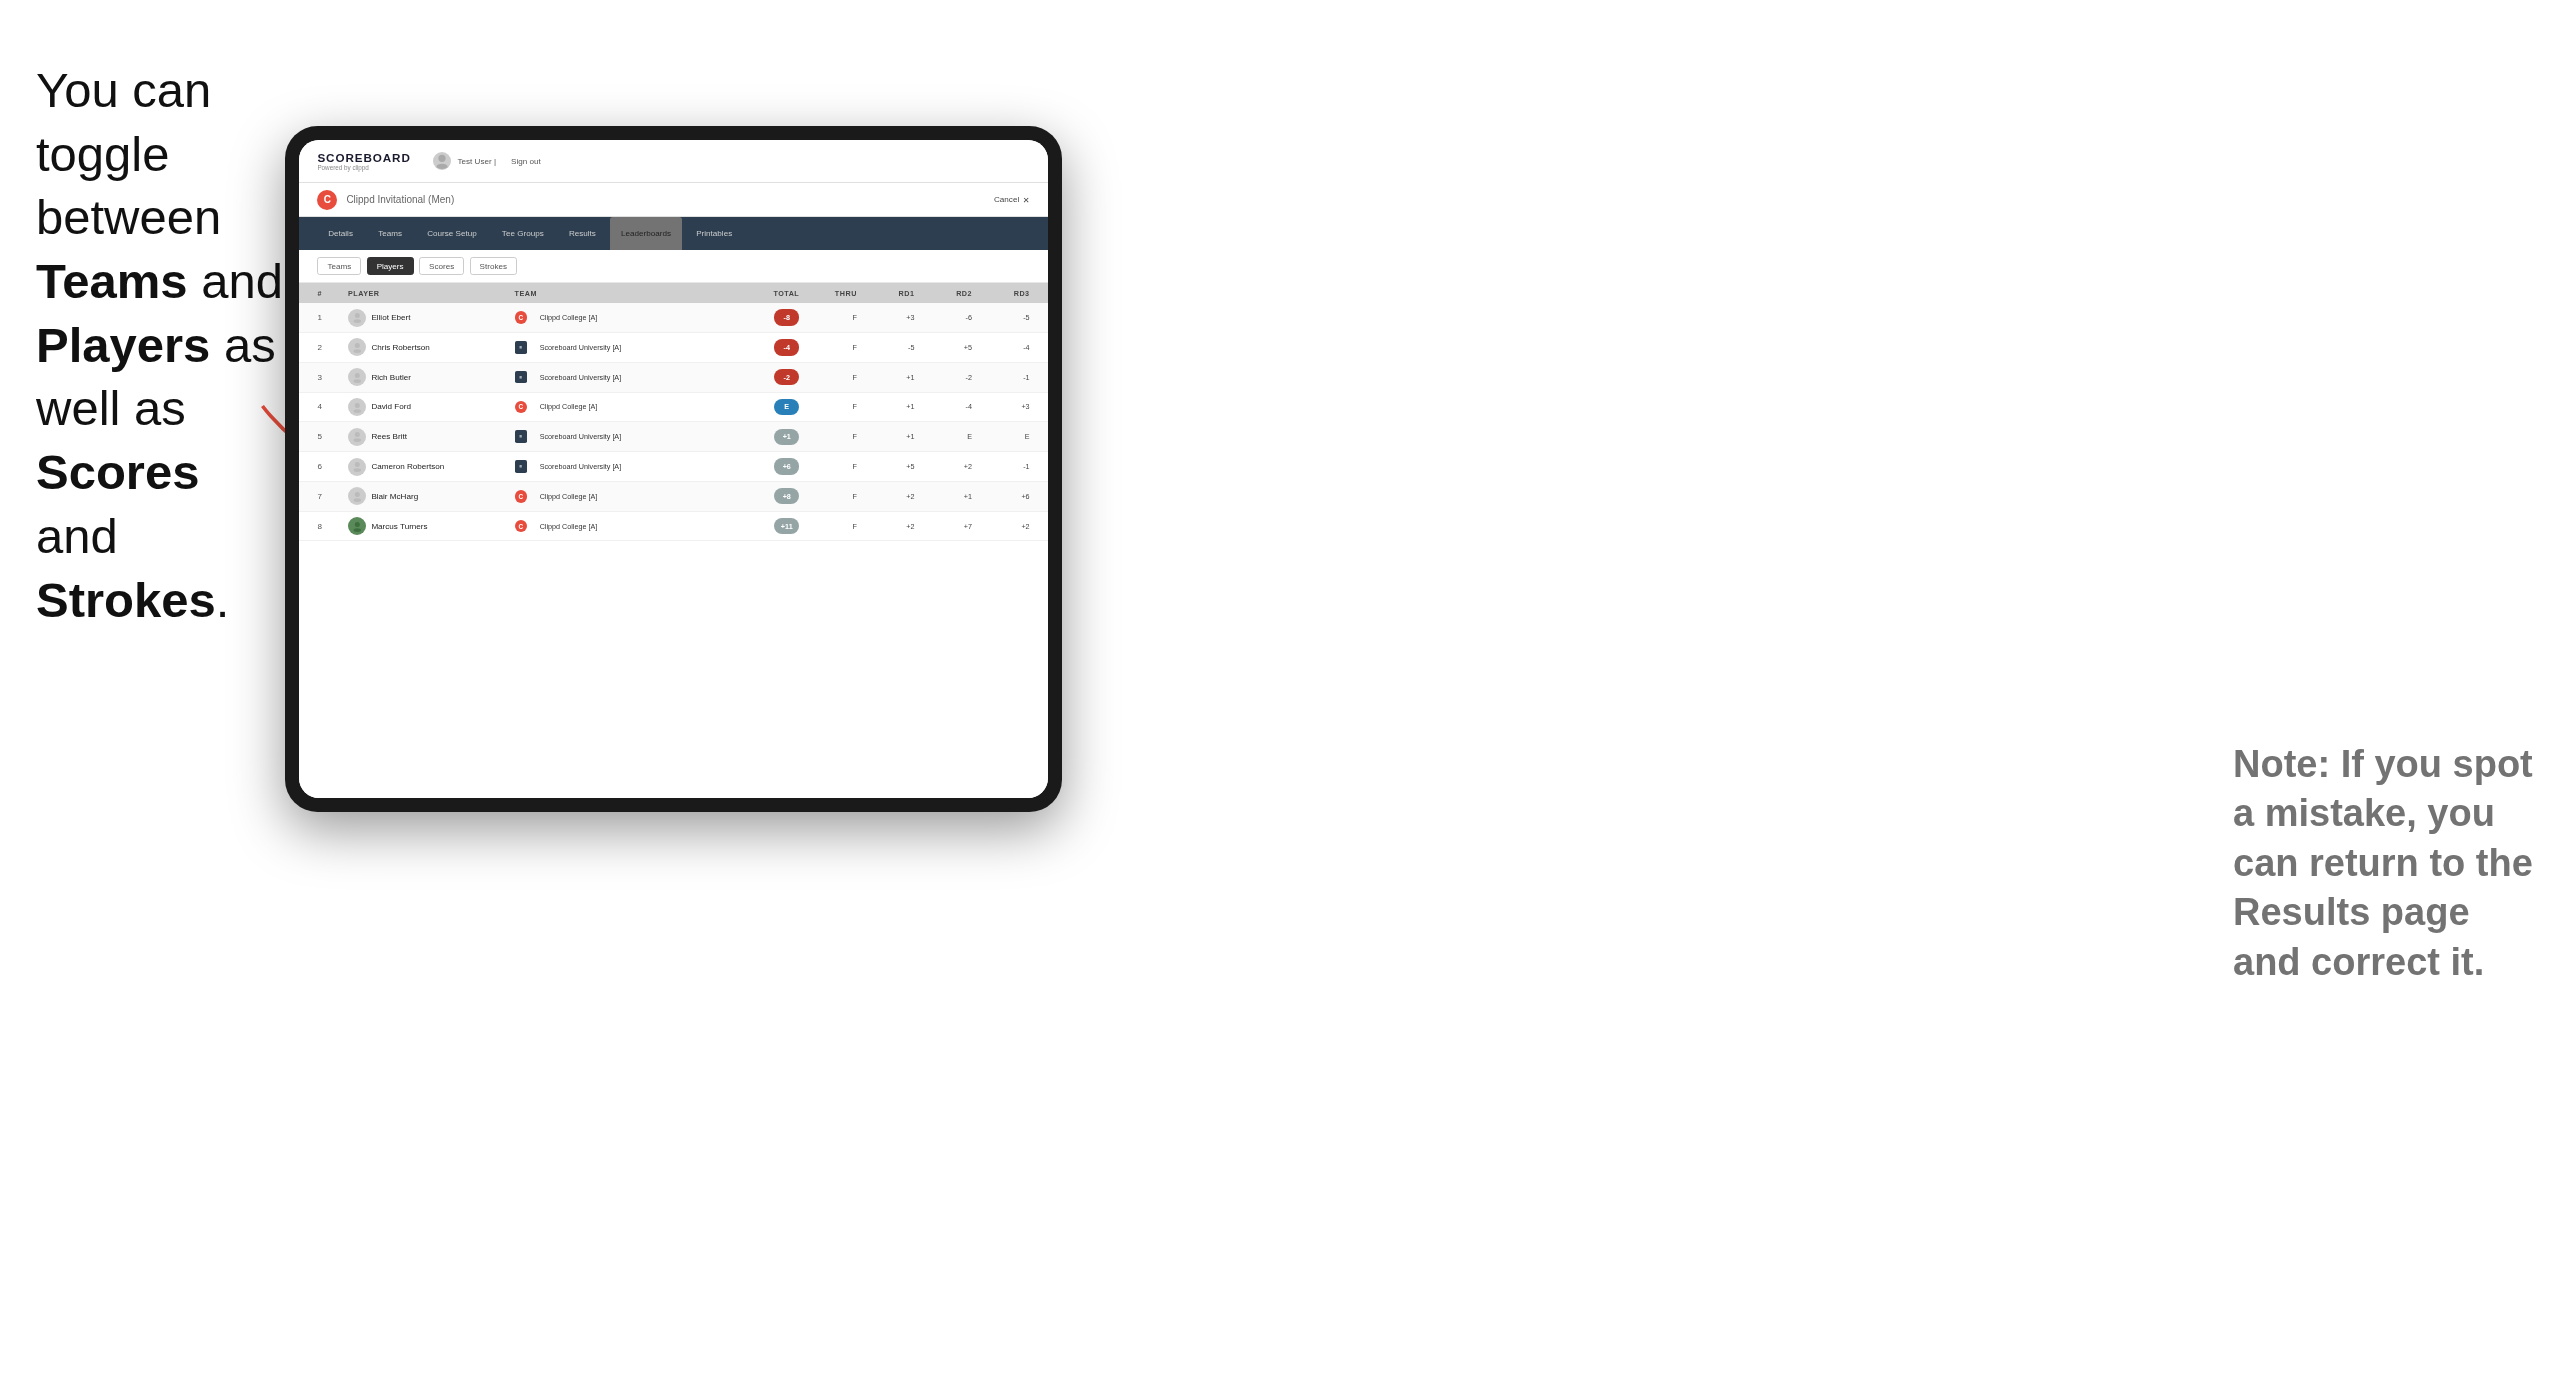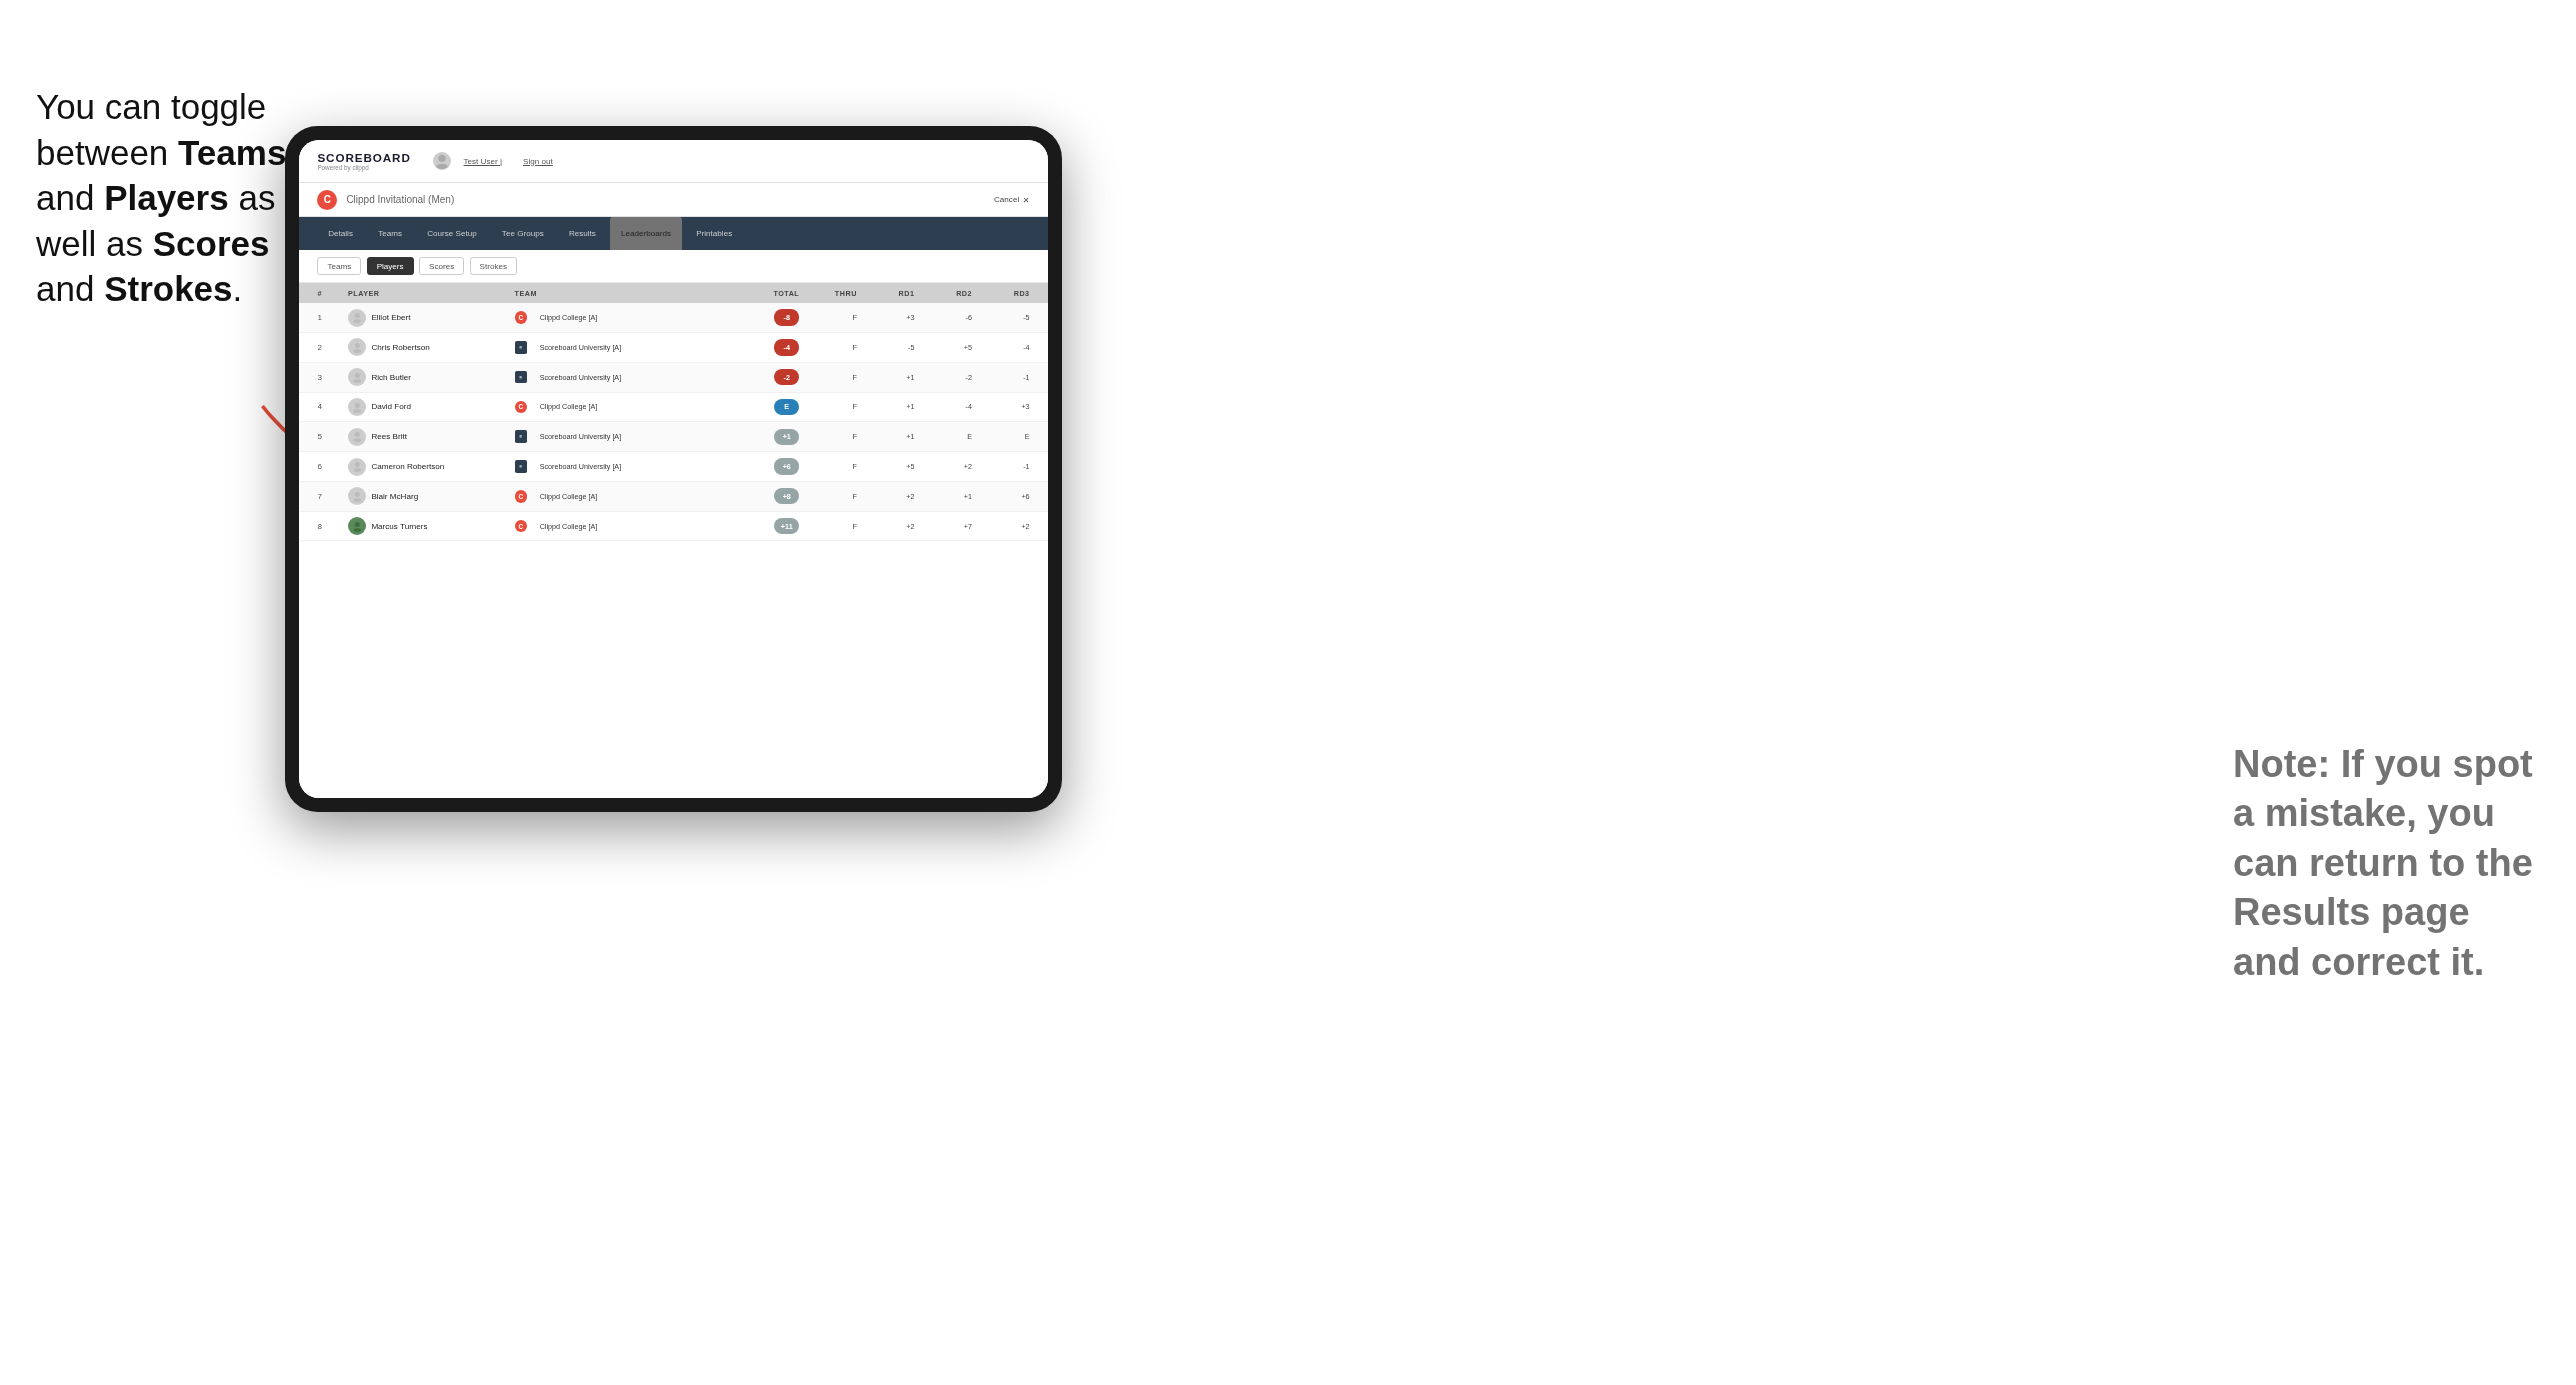--- a/index.html
+++ b/index.html
@@ -9,23 +9,23 @@
       width: 2576px;
       height: 1386px;
       position: relative;
       overflow: hidden;
     }
 
     
     .annotation-left {
       position: absolute;
       left: 36px;
-      top: 84px;
+      top: 59px;
       width: 253px;
-      font-size: 35px;
+      font-size: 49px;
       line-height: 1.3;
       color: #111;
     }
     .annotation-left strong { font-weight: 800; }
 
     
     .annotation-right {
       position: absolute;
       right: 36px;
       top: 740px;
@@ -106,24 +106,23 @@
       align-items: center;
       cursor: pointer;
       border-bottom: 1.8px solid transparent;
       text-transform: uppercase;
       letter-spacing: 0.5px;
     }
 
     .header-right {
       display: flex;
       align-items: center;
-      gap: 13px;
+      gap: 7px;
       font-size: 8.1px;
       color: #555;
-      text-decoration: underline;
     }
 
     .user-avatar-sm {
       width: 18px;
       height: 18px;
       background: #ccc;
       border-radius: 50%;
       display: flex;
       align-items: center;
       justify-content: center;

